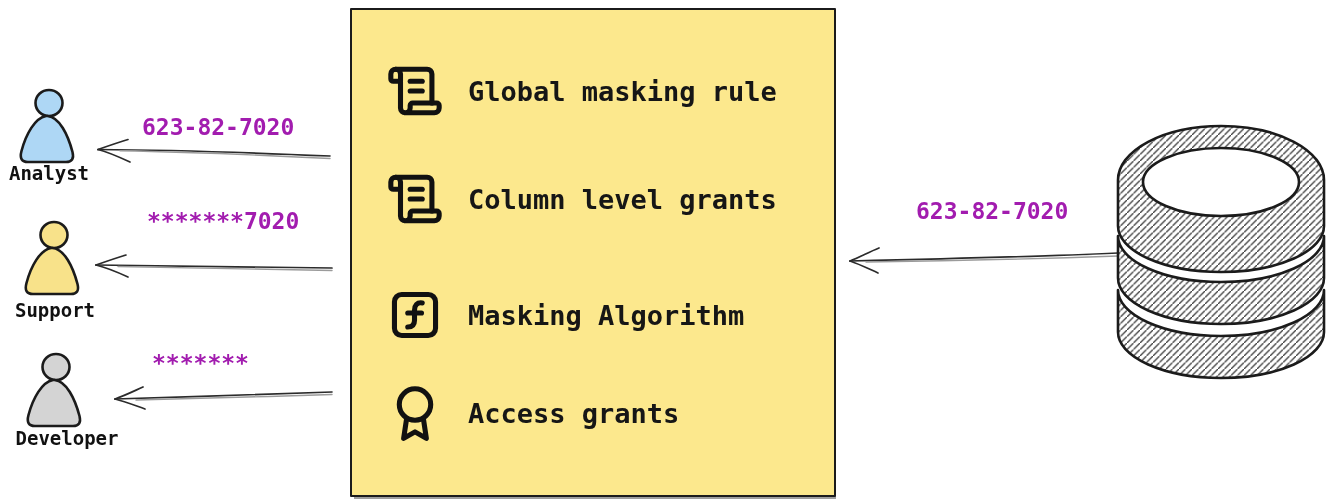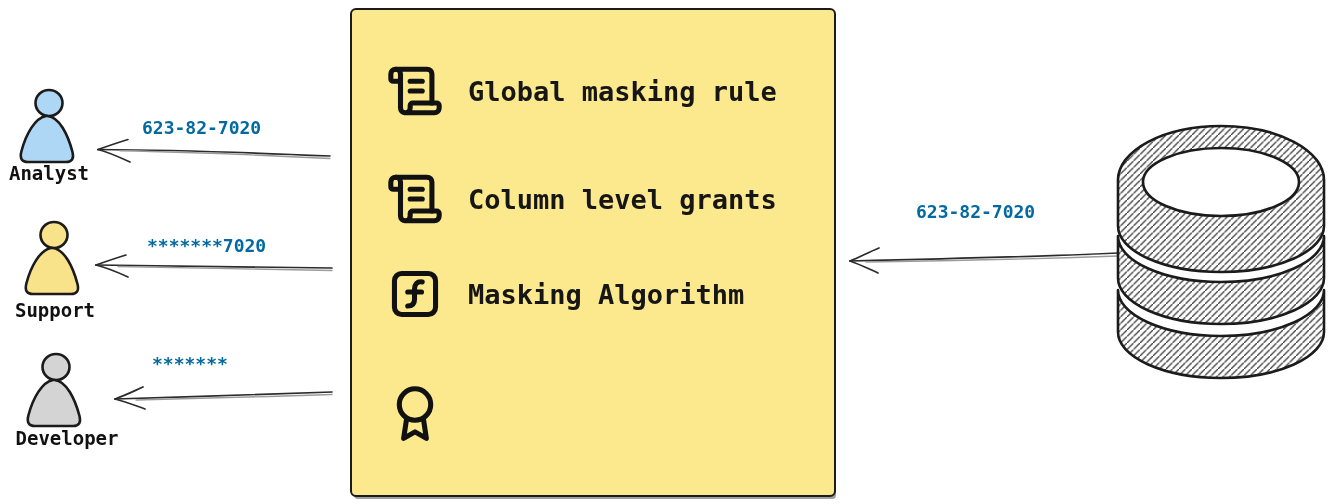--- a/index.html
+++ b/index.html
@@ -10,27 +10,27 @@
     color:#1b1b1b;
   }
   .abs{position:absolute;}
   
   .persona-label{
     position:absolute;width:120px;text-align:center;
     font-size:19px;font-weight:bold;line-height:20px;color:#111;
   }
   
   .value-text{
-    position:absolute;font-size:18px;font-weight:bold;line-height:27px;
-    color:#0369a1;white-space:pre;letter-spacing:0;
+    position:absolute;font-size:23px;font-weight:bold;line-height:27px;
+    color:#a21caf;white-space:pre;letter-spacing:0;
   }
   
   .masking-box{
     position:absolute;left:350px;top:8px;width:486px;height:489px;
-    border:2.5px solid #1b1b1b;border-radius:6px;
+    border:2.5px solid #1b1b1b;border-radius:1px;
     box-shadow:2px 4px 0 -2px #9e9e9e;
     box-sizing:border-box;
   }
   .box-row{
     position:absolute;left:34px;display:flex;align-items:center;height:58px;
   }
   .box-row .row-label{
     margin-left:24px;font-size:27px;font-weight:bold;color:#161616;white-space:pre;
   }
   .box-row svg{flex:0 0 auto;}
@@ -53,21 +53,21 @@
   </svg>
   <div class="persona-label" style="left:-5px;top:300px">Support</div>
 
   <svg class="abs" style="left:19px;top:352px" width="68" height="78" viewBox="0 0 68 78">
     <ellipse cx="37" cy="15" rx="13.5" ry="13" fill="#d4d4d4" stroke="#1b1b1b" stroke-width="2.6"></ellipse>
     <path d="M34 28 C23 30 14 46 9.5 63 Q6.5 74 16 74 L54 74 Q63 74 60.5 64 C56 47 47.5 29 35.5 28 Z" fill="#d4d4d4" stroke="#1b1b1b" stroke-width="2.6" stroke-linejoin="round"></path>
   </svg>
   <div class="persona-label" style="left:7px;top:428px">Developer</div>
 
   <div class="value-text" style="left:142px;top:114px">623-82-7020</div>
-  <div class="value-text" style="left:147px;top:232px">*******7020</div>
+  <div class="value-text" style="left:147px;top:208px">*******7020</div>
   <div class="value-text" style="left:152px;top:350px">*******</div>
 
   <svg class="abs" style="left:90px;top:136px" width="248" height="30" viewBox="0 0 248 30" fill="none">
     <path d="M240 20 C170 17 90 14 8 13.5" stroke="#2b2b2b" stroke-width="1.7" stroke-linecap="round"></path>
     <path d="M240 22.5 C170 19 95 16 30 14.8" stroke="#9b9b9b" stroke-width="1.4" stroke-linecap="round"></path>
     <path d="M8 13.5 C18 10 28 6.5 38 3.5" stroke="#2b2b2b" stroke-width="1.7" stroke-linecap="round"></path>
     <path d="M8 13.5 C18 16 28 20.5 40 26" stroke="#2b2b2b" stroke-width="1.7" stroke-linecap="round"></path>
   </svg>
   <svg class="abs" style="left:88px;top:252px" width="250" height="28" viewBox="0 0 250 28" fill="none">
     <path d="M244 16 C175 15 95 14 8 13" stroke="#2b2b2b" stroke-width="1.7" stroke-linecap="round"></path>
@@ -97,34 +97,35 @@
     <div class="box-row" style="top:160px">
       <svg width="58" height="58" viewBox="0 0 24 24" fill="none" stroke="#111" stroke-width="2.1" stroke-linecap="round" stroke-linejoin="round">
         <path d="M15 12h-5"></path>
           <path d="M15 8h-5"></path>
           <path d="M19 17V5a2 2 0 0 0-2-2H4"></path>
         <path d="M8 21h12a2 2 0 0 0 2-2v-1a1 1 0 0 0-1-1H11a1 1 0 0 0-1 1v1a2 2 0 1 1-4 0V5a2 2 0 1 0-4 0v2a1 1 0 0 0 1 1h3"></path>
       </svg>
       <span class="row-label">Column level grants</span>
     </div>
 
-    <div class="box-row" style="top:255px">
+    <div class="box-row" style="top:276px">
       <svg width="58" height="58" viewBox="0 0 24 24" fill="none" stroke="#111" stroke-width="2.1" stroke-linecap="round" stroke-linejoin="round">
         <rect x="3.5" y="3.5" width="17" height="17" rx="3"></rect>
         <path d="M9 17c2 0 2.8-1 2.8-2.8V10c0-2 1-3.3 3.2-3"></path>
         <path d="M9 11.2h5.7"></path>
       </svg>
       <span class="row-label">Masking Algorithm</span>
     </div>
 
     <div class="box-row" style="top:374px">
       <svg width="58" height="58" viewBox="0 0 24 24" fill="none" stroke="#111" stroke-width="2.1" stroke-linecap="round" stroke-linejoin="round">
         <circle cx="12" cy="8.5" r="6.5"></circle>
         <polyline points="8.5 14.5 7.3 22.5 12 19.8 16.7 22.5 15.5 14.5"></polyline>
       </svg>
+      <span class="row-label">Access grants</span>
     </div>
   </div>
 
   <svg class="abs" style="left:842px;top:244px" width="282" height="32" viewBox="0 0 282 32" fill="none">
     <path d="M276 9 C190 13 100 15 8 17" stroke="#2b2b2b" stroke-width="1.7" stroke-linecap="round"></path>
     <path d="M276 12 C190 15 105 17 24 18" stroke="#9b9b9b" stroke-width="1.4" stroke-linecap="round"></path>
     <path d="M8 17 C18 13 27 8 37 4" stroke="#2b2b2b" stroke-width="1.7" stroke-linecap="round"></path>
     <path d="M8 17 C17 20 26 24.5 36 29" stroke="#2b2b2b" stroke-width="1.7" stroke-linecap="round"></path>
   </svg>
 

